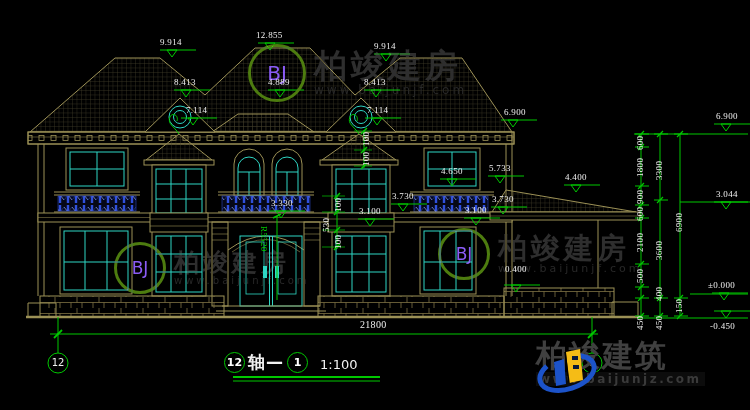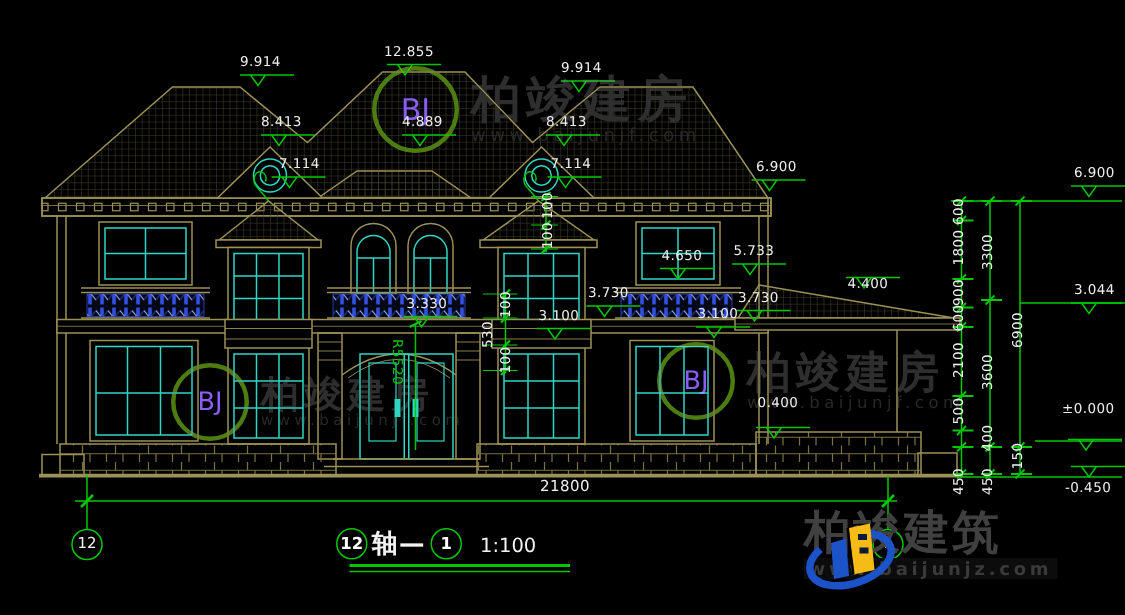--- a/index.html
+++ b/index.html
@@ -1,20 +1,20 @@
 <!DOCTYPE html>
 <html><head>
 <meta charset="utf-8">
 <style>
   html,body{margin:0;padding:0;background:#000;}
   .stage{position:relative;width:750px;height:410px;background:#000;overflow:hidden;
          font-family:"DejaVu Sans",sans-serif;}
   .stage svg{position:absolute;left:0;top:0;}
   
-  #labels-layer{position:absolute;left:0;top:0;width:635px;height:410px;z-index:4;pointer-events:none;}
+  #labels-layer{position:absolute;left:0;top:0;width:635px;height:410px;z-index:4;pointer-events:none;font-family:Liberation Serif, serif;}
   .dim{position:absolute;color:#efefef;font-size:9px;line-height:1;white-space:nowrap;letter-spacing:.3px;}
   .rot{transform-origin:0 0;}
   
   .wm{position:absolute;display:flex;align-items:center;gap:8px;color:#2e2e2e;z-index:2;
       mix-blend-mode:lighten;}
   .wm .wm-circle{border:3px solid #4d7c0f;border-radius:50%;display:flex;align-items:center;
       justify-content:center;font-weight:normal;color:#8b5cf6;}
   .wm .wm-texts{display:flex;flex-direction:column;line-height:1.05;}
   .wm .wm-brand{font-weight:bold;letter-spacing:4px;}
   .wm .wm-url{letter-spacing:3px;color:#282828;}
@@ -300,21 +300,21 @@
       <span class="dim" style="left: 364px; top: 78px;">8.413</span>
       <span class="dim" style="left: 186px; top: 106px;">7.114</span>
       <span class="dim" style="left: 367px; top: 106px;">7.114</span>
       <span class="dim" style="left: 504px; top: 108px;">6.900</span>
       <span class="dim" style="left: 441px; top: 167px;">4.650</span>
       <span class="dim" style="left: 489px; top: 164px;">5.733</span>
       <span class="dim" style="left: 392px; top: 192px;">3.730</span>
       <span class="dim" style="left: 492px; top: 195px;">3.730</span>
       <span class="dim" style="left: 359px; top: 207px;">3.100</span>
       <span class="dim" style="left: 465px; top: 206px;">3.100</span>
-      <span class="dim" style="left: 565px; top: 173px; margin-top: 13px;">4.400</span>
+      <span class="dim" style="left: 565px; top: 173px;">4.400</span>
       <span class="dim" style="left: 505px; top: 265px; text-align: right;">0.400</span>
       <span class="dim" style="left: 271px; top: 199px; text-align: right;">3.330</span>
       <span class="dim" style="left: 360px; top: 320px; font-size: 10px;">21800</span>
       <span class="dim rot" style="left: 268px; top: 226px; color: rgb(0, 200, 0); transform: rotate(90deg);">R5520</span>
       <span class="dim rot" style="left: 334px; top: 212px; transform: rotate(-90deg);">100</span>
       <span class="dim rot" style="left: 322px; top: 232px; transform: rotate(-90deg);">530</span>
       <span class="dim rot" style="left: 334px; top: 249px; transform: rotate(-90deg);">100</span>
       <span class="dim rot" style="left: 362px; top: 146px; transform: rotate(-90deg);">100</span>
       <span class="dim rot" style="left: 362px; top: 166px; transform: rotate(-90deg);">100</span>
       <span class="dim rot" style="left: 636px; top: 150px; transform: rotate(-90deg);">600</span>
@@ -325,21 +325,21 @@
       <span class="dim rot" style="left: 636px; top: 283px; transform: rotate(-90deg);">500</span>
       <span class="dim rot" style="left: 636px; top: 330px; transform: rotate(-90deg);">450</span>
       <span class="dim rot" style="left: 655px; top: 180px; transform: rotate(-90deg);">3300</span>
       <span class="dim rot" style="left: 655px; top: 260px; transform: rotate(-90deg);">3600</span>
       <span class="dim rot" style="left: 655px; top: 301px; transform: rotate(-90deg);">400</span>
       <span class="dim rot" style="left: 655px; top: 330px; transform: rotate(-90deg);">450</span>
       <span class="dim rot" style="left: 675px; top: 232px; transform: rotate(-90deg);">6900</span>
       <span class="dim rot" style="left: 675px; top: 313px; transform: rotate(-90deg);">150</span>
       <span class="dim" style="left: 716px; top: 112px;">6.900</span>
       <span class="dim" style="left: 716px; top: 190px;">3.044</span>
-      <span class="dim" style="left: 708px; top: 269px;">±0.000</span>
+      <span class="dim" style="left: 708px; top: 281px;">±0.000</span>
       <span class="dim" style="left: 710px; top: 322px; text-align: center;">-0.450</span>
     </div>
 
   <span class="axis-num" style="left:48px;top:353px;">12</span>
   <span class="axis-num" style="left:582px;top:353px;">1</span>
 
   <div class="title">
     <span class="bubble">12</span>
     <span class="t-main">轴—</span>
     <span class="bubble">1</span>

